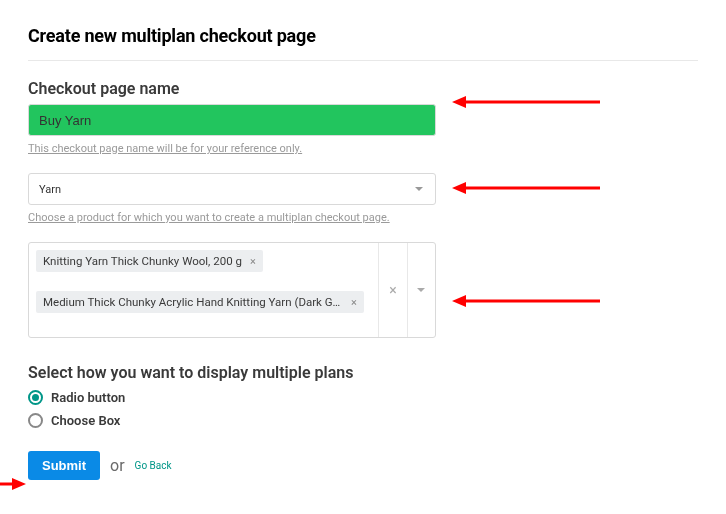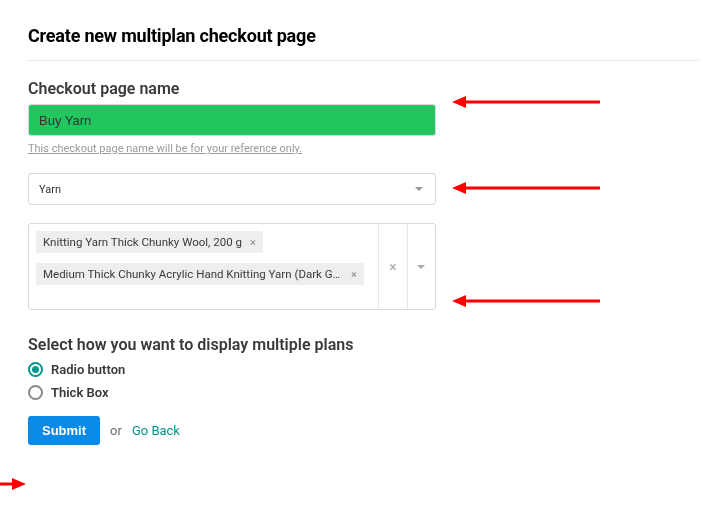--- a/index.html
+++ b/index.html
@@ -75,21 +75,21 @@
     border: 1px solid #d9d9d9;
     border-radius: 3px;
     display: flex;
     background: #fff;
   }
   .multi-body {
     flex: 1;
     padding: 7px 7px 24px 7px;
     display: flex;
     flex-wrap: wrap;
-    gap: 10px;
+    gap: 19px;
     align-content: flex-start;
     align-items: flex-end;
   }
   .chip {
     background: #eceef0;
     color: #3a3a3a;
     font-size: 11.5px;
     padding: 4px 7px;
     border-radius: 2px;
     display: inline-flex;
@@ -141,37 +141,37 @@
   .radio.checked::after {
     content: "";
     position: absolute;
     top: 2px; left: 2px;
     width: 7px; height: 7px;
     background: #009688;
     border-radius: 50%;
   }
   .radio-label { font-size: 13px; font-weight: 600; color: #3a3a3a; }
   .footer {
-    margin-top: 16px;
+    margin-top: 23px;
     display: flex;
     align-items: center;
     gap: 10px;
   }
   .btn-submit {
     background: #0a8ae6;
     color: #fff;
     font-size: 13px;
     font-weight: 600;
     padding: 7px 14px;
     border: none;
     border-radius: 3px;
     cursor: pointer;
   }
-  .or { font-size: 13px; color: #6a6a6a; }
-  .goback { font-size: 13px; color: #009688; cursor: pointer; }
+  .or { font-size: 16px; color: #6a6a6a; }
+  .goback { font-size: 10px; color: #009688; cursor: pointer; }
   
   .arrow {
     position: absolute;
     pointer-events: none;
   }
   .arrow svg { display: block; }
 </style>
 </head>
 <body>
 
@@ -182,20 +182,21 @@
   <label class="label">Checkout page name</label>
   <input class="text-input" type="text" value="Buy Yarn" style="">
   <div class="help">This checkout page name will be for your reference only.</div>
 </div>
 
 <div class="field">
   <div class="select-wrap">
     <span class="select-value">Yarn</span>
     <span class="caret"></span>
   </div>
+  <div class="help">Choose a product for which you want to create a multiplan checkout page.</div>
 </div>
 
 <div class="field">
   <div class="multi">
     <div class="multi-body">
       <span class="chip">
         <span class="chip-text">Knitting Yarn Thick Chunky Wool, 200 g</span>
         <span class="chip-x">×</span>
       </span>
       <span class="chip">
@@ -215,21 +216,21 @@
 </div>
 
 <div class="field" style="margin-bottom:0;margin-top:25px;">
   <label class="label">Select how you want to display multiple plans</label>
   <div class="radio-row">
     <span class="radio checked"></span>
     <span class="radio-label">Radio button</span>
   </div>
   <div class="radio-row">
     <span class="radio"></span>
-    <span class="radio-label">Thick Box</span>
+    <span class="radio-label">Choose Box</span>
   </div>
 </div>
 
 <div class="footer">
   <button class="btn-submit">Submit</button>
   <span class="or">or</span>
   <a class="goback">Go Back</a>
 </div>
 
 <div class="arrow" style="left:452px; top:94px;">

